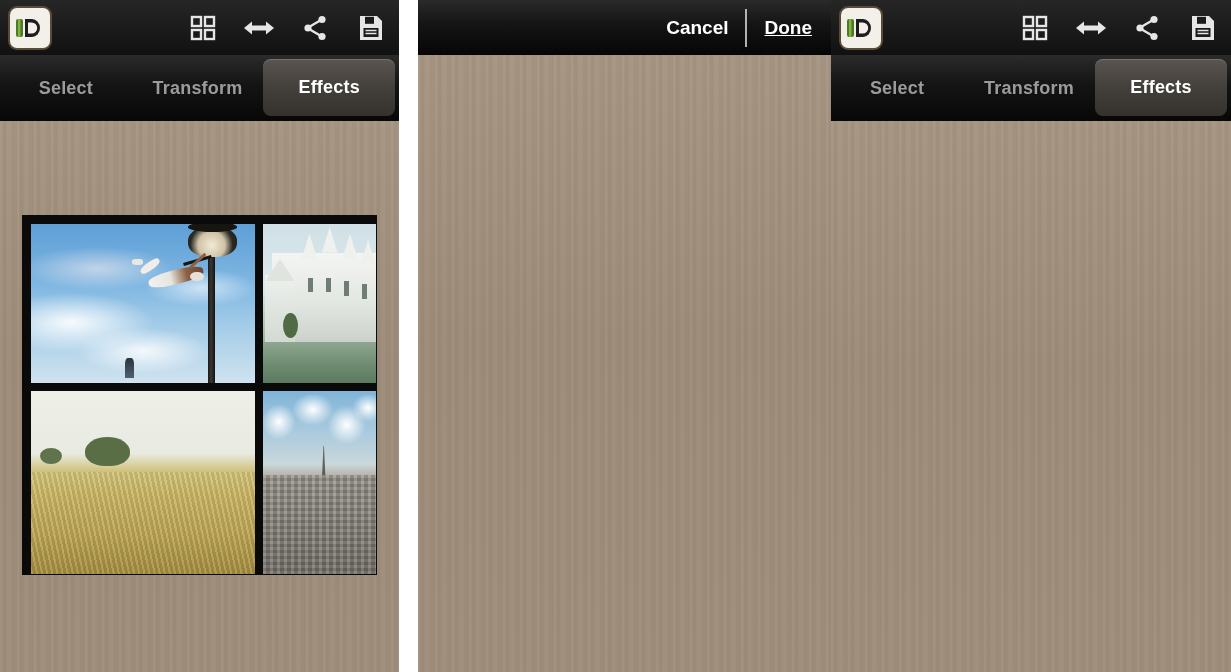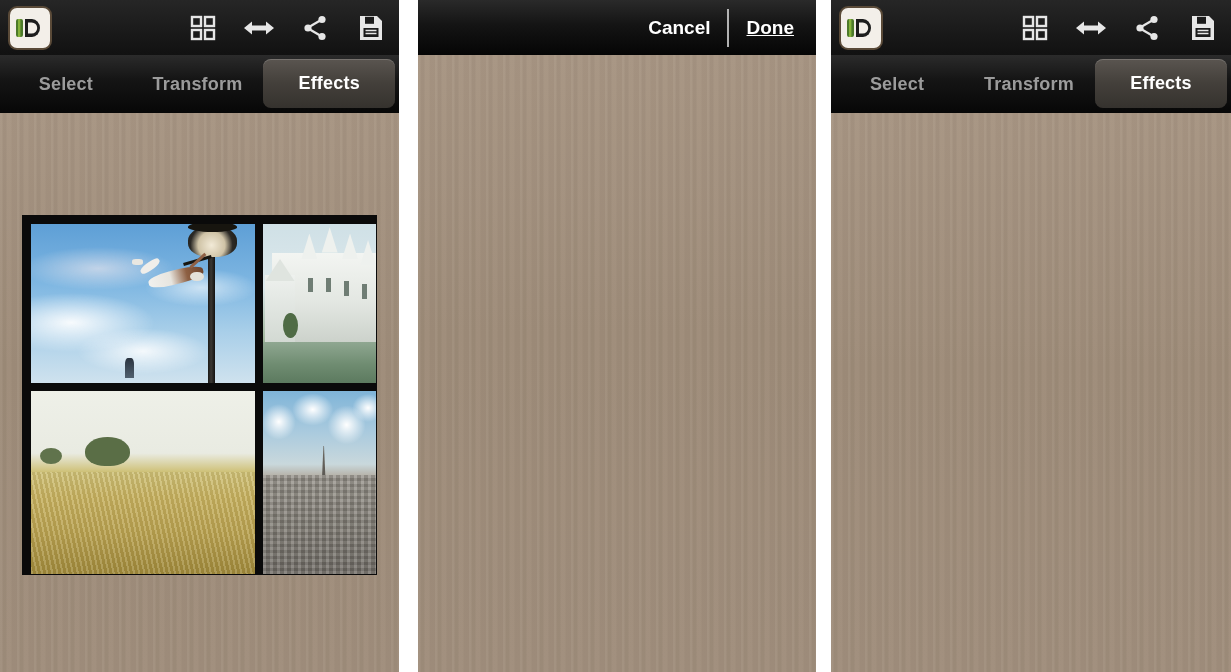--- a/index.html
+++ b/index.html
@@ -2,21 +2,21 @@
 <html><head>
 <meta charset="utf-8">
 <style>
   html,body{margin:0;padding:0;background:#ffffff;}
   body{width:1231px;height:672px;font-family:"Liberation Sans",sans-serif;overflow:hidden;}
   .stage{position:relative;width:1231px;height:672px;background:#fff;}
 
   
   .panel{position:absolute;top:0;height:672px;overflow:hidden;background:#000;}
   #panel1{left:0;width:399px;}
-  #panel2{left:418px;width:398px;}
+  #panel2{left:418px;width:398px;padding-left:18px;}
   #panel3{left:831px;width:400px;}
 
   
   .canvas{position:absolute;left:0;right:0;bottom:0;
     background:
       repeating-linear-gradient(90deg,
         rgba(255,255,255,.035) 0px, rgba(255,255,255,.035) 2px,
         rgba(0,0,0,.030) 3px, rgba(0,0,0,.030) 6px,
         rgba(255,255,255,.02) 7px, rgba(255,255,255,.02) 11px,
         rgba(0,0,0,.018) 12px, rgba(0,0,0,.018) 17px),
@@ -32,21 +32,21 @@
     border-bottom:1px solid #000;display:flex;align-items:center;}
   .logo{width:40px;height:40px;margin-left:10px;border-radius:7px;
     background:#f3efe9;box-shadow:0 0 0 2px #5a4a38;
     display:flex;align-items:center;justify-content:center;}
   .logo svg{display:block;}
   .bar-spacer{flex:1;}
   .iconbtn{width:56px;height:55px;display:flex;align-items:center;justify-content:center;}
   .iconbtn svg{display:block;}
 
   
-  .tabbar{position:absolute;left:0;right:0;top:55px;height:58px;
+  .tabbar{position:absolute;left:0;right:0;top:55px;height:66px;
     background:linear-gradient(180deg,#2b2b2b 0%,#151515 42%,#070707 100%);
     display:flex;align-items:stretch;}
   .tab{flex:1;display:flex;align-items:center;justify-content:center;
     font-size:18px;font-weight:bold;color:#9b9b9b;letter-spacing:.2px;}
   .tab.selected{color:#ffffff;
     background:linear-gradient(180deg,#5a5550 0%,#44403b 48%,#35322e 100%);
     border-radius:8px;margin:4px 4px 5px 0;box-shadow:inset 0 1px 0 rgba(255,255,255,.18);}
 
   
   .cdbar{position:absolute;left:0;right:0;top:0;height:55px;

